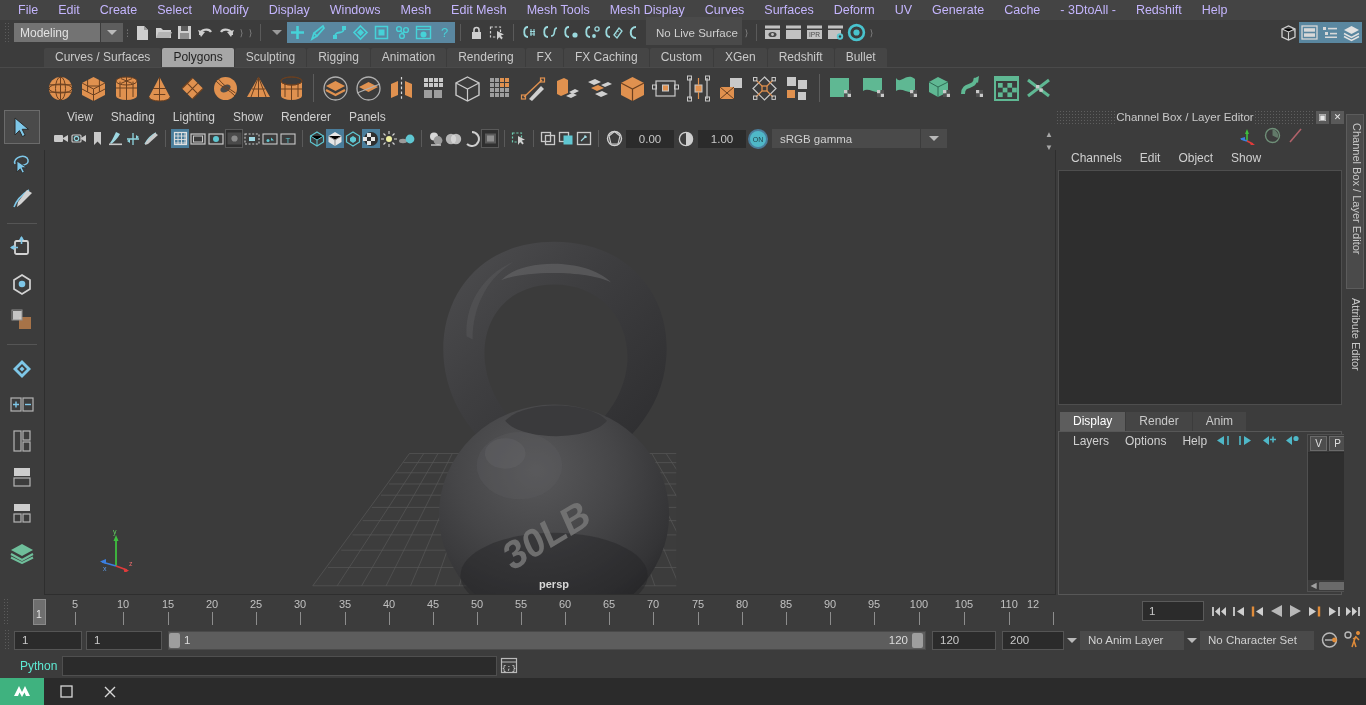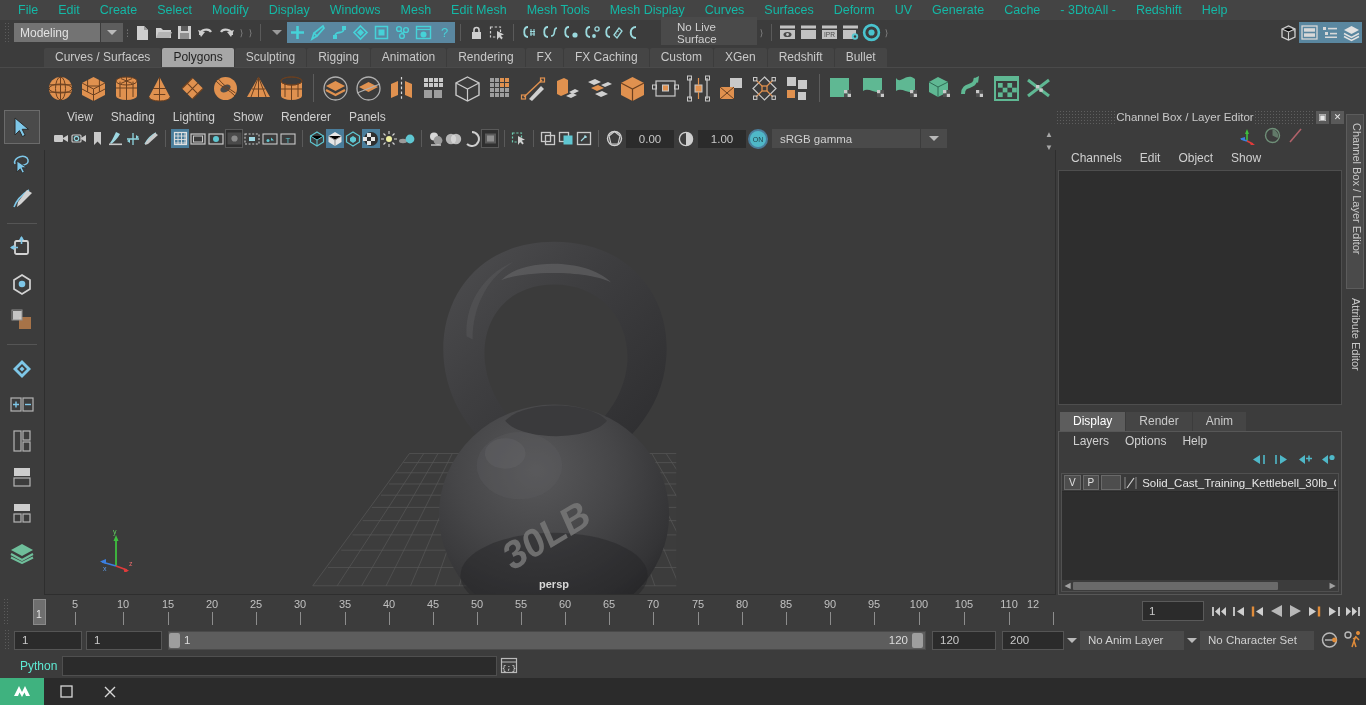--- a/index.html
+++ b/index.html
@@ -7,34 +7,34 @@
   body {
     font-family: "Liberation Sans", sans-serif;
     font-size: 12px;
     color: #cfcfcf;
     -webkit-font-smoothing: antialiased;
   }
   .app { position:relative; width:1366px; height:705px; background:#3c3c3c; display:flex; flex-direction:column; }
 
   
   .menubar { height:20px; background:#444444; display:flex; align-items:center; padding-left:8px; flex:0 0 20px; }
-  .menubar .mi { padding:0 10px; font-size:12.5px; color:#14b8a6; line-height:20px; white-space:nowrap; cursor:default; }
+  .menubar .mi { padding:0 10px; font-size:12.5px; color:#c4b5fd; line-height:20px; white-space:nowrap; cursor:default; }
 
   
   .statusline { height:25px; background:#3c3c3c; display:flex; align-items:center; padding-left:4px; flex:0 0 25px; gap:0px; }
   .gripper { width:7px; height:22px; background-image:radial-gradient(#5e5e5e 1px, transparent 1px); background-size:3px 3px; opacity:.9; margin-right:3px;}
   .mode-combo { width:86px; height:19px; background:#737373; color:#e2e2e2; font-size:12px; display:flex; align-items:center; padding-left:6px; position:relative;}
   .mode-arrow { width:22px; height:19px; background:#5d5d5d; margin-left:1px; display:flex;align-items:center;justify-content:center; }
   .tri-d { width:0;height:0;border-left:5px solid transparent;border-right:5px solid transparent;border-top:5px solid #b9b9b9; }
   .sep { width:1px; height:17px; background:#5a5a5a; margin:0 5px; }
   .sepdots { width:9px; height:19px; display:flex; align-items:center; justify-content:center; color:#888; font-size:9px;}
   .ic { width:21px; height:21px; display:inline-flex; align-items:center; justify-content:center; position:relative; flex:0 0 auto;}
   .ic svg { display:block; }
   .ic.on { background:#5a87a0; }
-  .livesurf { width:96px; height:31px; background:#4a4a4a; font-size:11.5px; color:#cfcfcf; display:flex; align-items:center; padding-left:16px; margin-left:16px;}
+  .livesurf { width:96px; height:31px; background:#4a4a4a; font-size:11.5px; color:#cfcfcf; display:flex; align-items:center; padding-left:10px; margin-left:1px;}
   .spacer { flex:1 1 auto; }
 
   
   .shelfwrap { background:#3c3c3c; flex:0 0 auto; }
   .shelftabs { height:22px; display:flex; align-items:flex-end; padding-left:44px; background:#3c3c3c; }
   .shelftab { height:19px; padding:0 11px; font-size:12px; color:#c9c9c9; line-height:19px; background:#454545; margin-right:1px; border-top-left-radius:2px;border-top-right-radius:2px;}
   .shelftab.active { background:#a7a7a7; color:#1f1f1f; }
   .shelfrow { height:41px; background:#3c3c3c; display:flex; align-items:center; padding-left:44px; gap:0px; border-top:1px solid #4a4a4a;}
   .shelficon { width:33px; height:33px; display:flex; align-items:center; justify-content:center; flex:0 0 auto;}
   .shelfsep { width:1px; height:28px; background:#5c5c5c; margin:0 5px; }
@@ -65,21 +65,21 @@
   .cb-dots { flex:0 0 60px; height:14px; background-image:radial-gradient(#5e5e5e 1px, transparent 1px); background-size:3px 3px; }
   .cb-titletext { flex:1 1 auto; text-align:center; }
   .winbtn { width:13px; height:13px; background:#5a5a5a; margin-left:2px; display:flex;align-items:center;justify-content:center; color:#e8e8e8; font-size:9px;}
   .cb-icons { height:22px; display:flex; align-items:center; justify-content:flex-end; padding-right:40px; gap:6px;}
   .cb-menus { height:20px; display:flex; align-items:center; padding-left:6px; }
   .cb-menus .cm { padding:0 9px; font-size:12px; color:#d0d0d0; line-height:20px;}
   .cb-body { margin:2px 2px 0 2px; flex:0 0 235px; background:#2e2e2e; border:1px solid #4e4e4e;}
   .layertabs { height:20px; display:flex; align-items:flex-end; padding-left:4px; margin-top:6px;}
   .ltab { height:19px; padding:0 13px; font-size:12px; line-height:19px; background:#454545; color:#c9c9c9; margin-right:1px;}
   .ltab.active { background:#5d5d5d; color:#fff; }
-  .layerbox { margin:0 2px 0 2px; flex:1 1 auto; background:#3c3c3c; border:1px solid #575757; display:flex; flex-direction:column; min-height:0;}
+  .layerbox { margin:0 2px 0 2px; flex:1 1 auto; background:#3c3c3c; border:1px solid #575757; display:flex; flex-direction:row; min-height:0;}
   .layermenus { height:19px; display:flex; align-items:center; padding-left:6px;}
   .layermenus .lm { padding:0 8px; font-size:12px; color:#d0d0d0; line-height:19px;}
   .layer-btnrow { height:20px; display:flex; align-items:center; justify-content:flex-end; padding-right:6px; gap:8px;}
   .layerlist { margin:2px; flex:1 1 auto; background:#2e2e2e; border:1px solid #505050; position:relative; min-height:0;}
   .layerrow { height:18px; display:flex; align-items:center; background:#3a3a3a; border-bottom:1px solid #2a2a2a; padding:0 2px;}
   .lbx { width:17px; height:15px; background:#4d4d4d; border:1px solid #6a6a6a; font-size:10px; color:#e0e0e0; display:flex;align-items:center;justify-content:center; margin-right:2px;}
   .lbx.blank { width:20px; }
   .layername { font-size:11.5px; color:#e6e6e6; white-space:nowrap; overflow:hidden; padding-left:4px; flex:1 1 auto;}
   .hscroll { position:absolute; left:0; right:0; bottom:0; height:11px; background:#3c3c3c; display:flex; align-items:center; }
   .hscroll .thumb { height:8px; background:#6a6a6a; border-radius:1px; }

